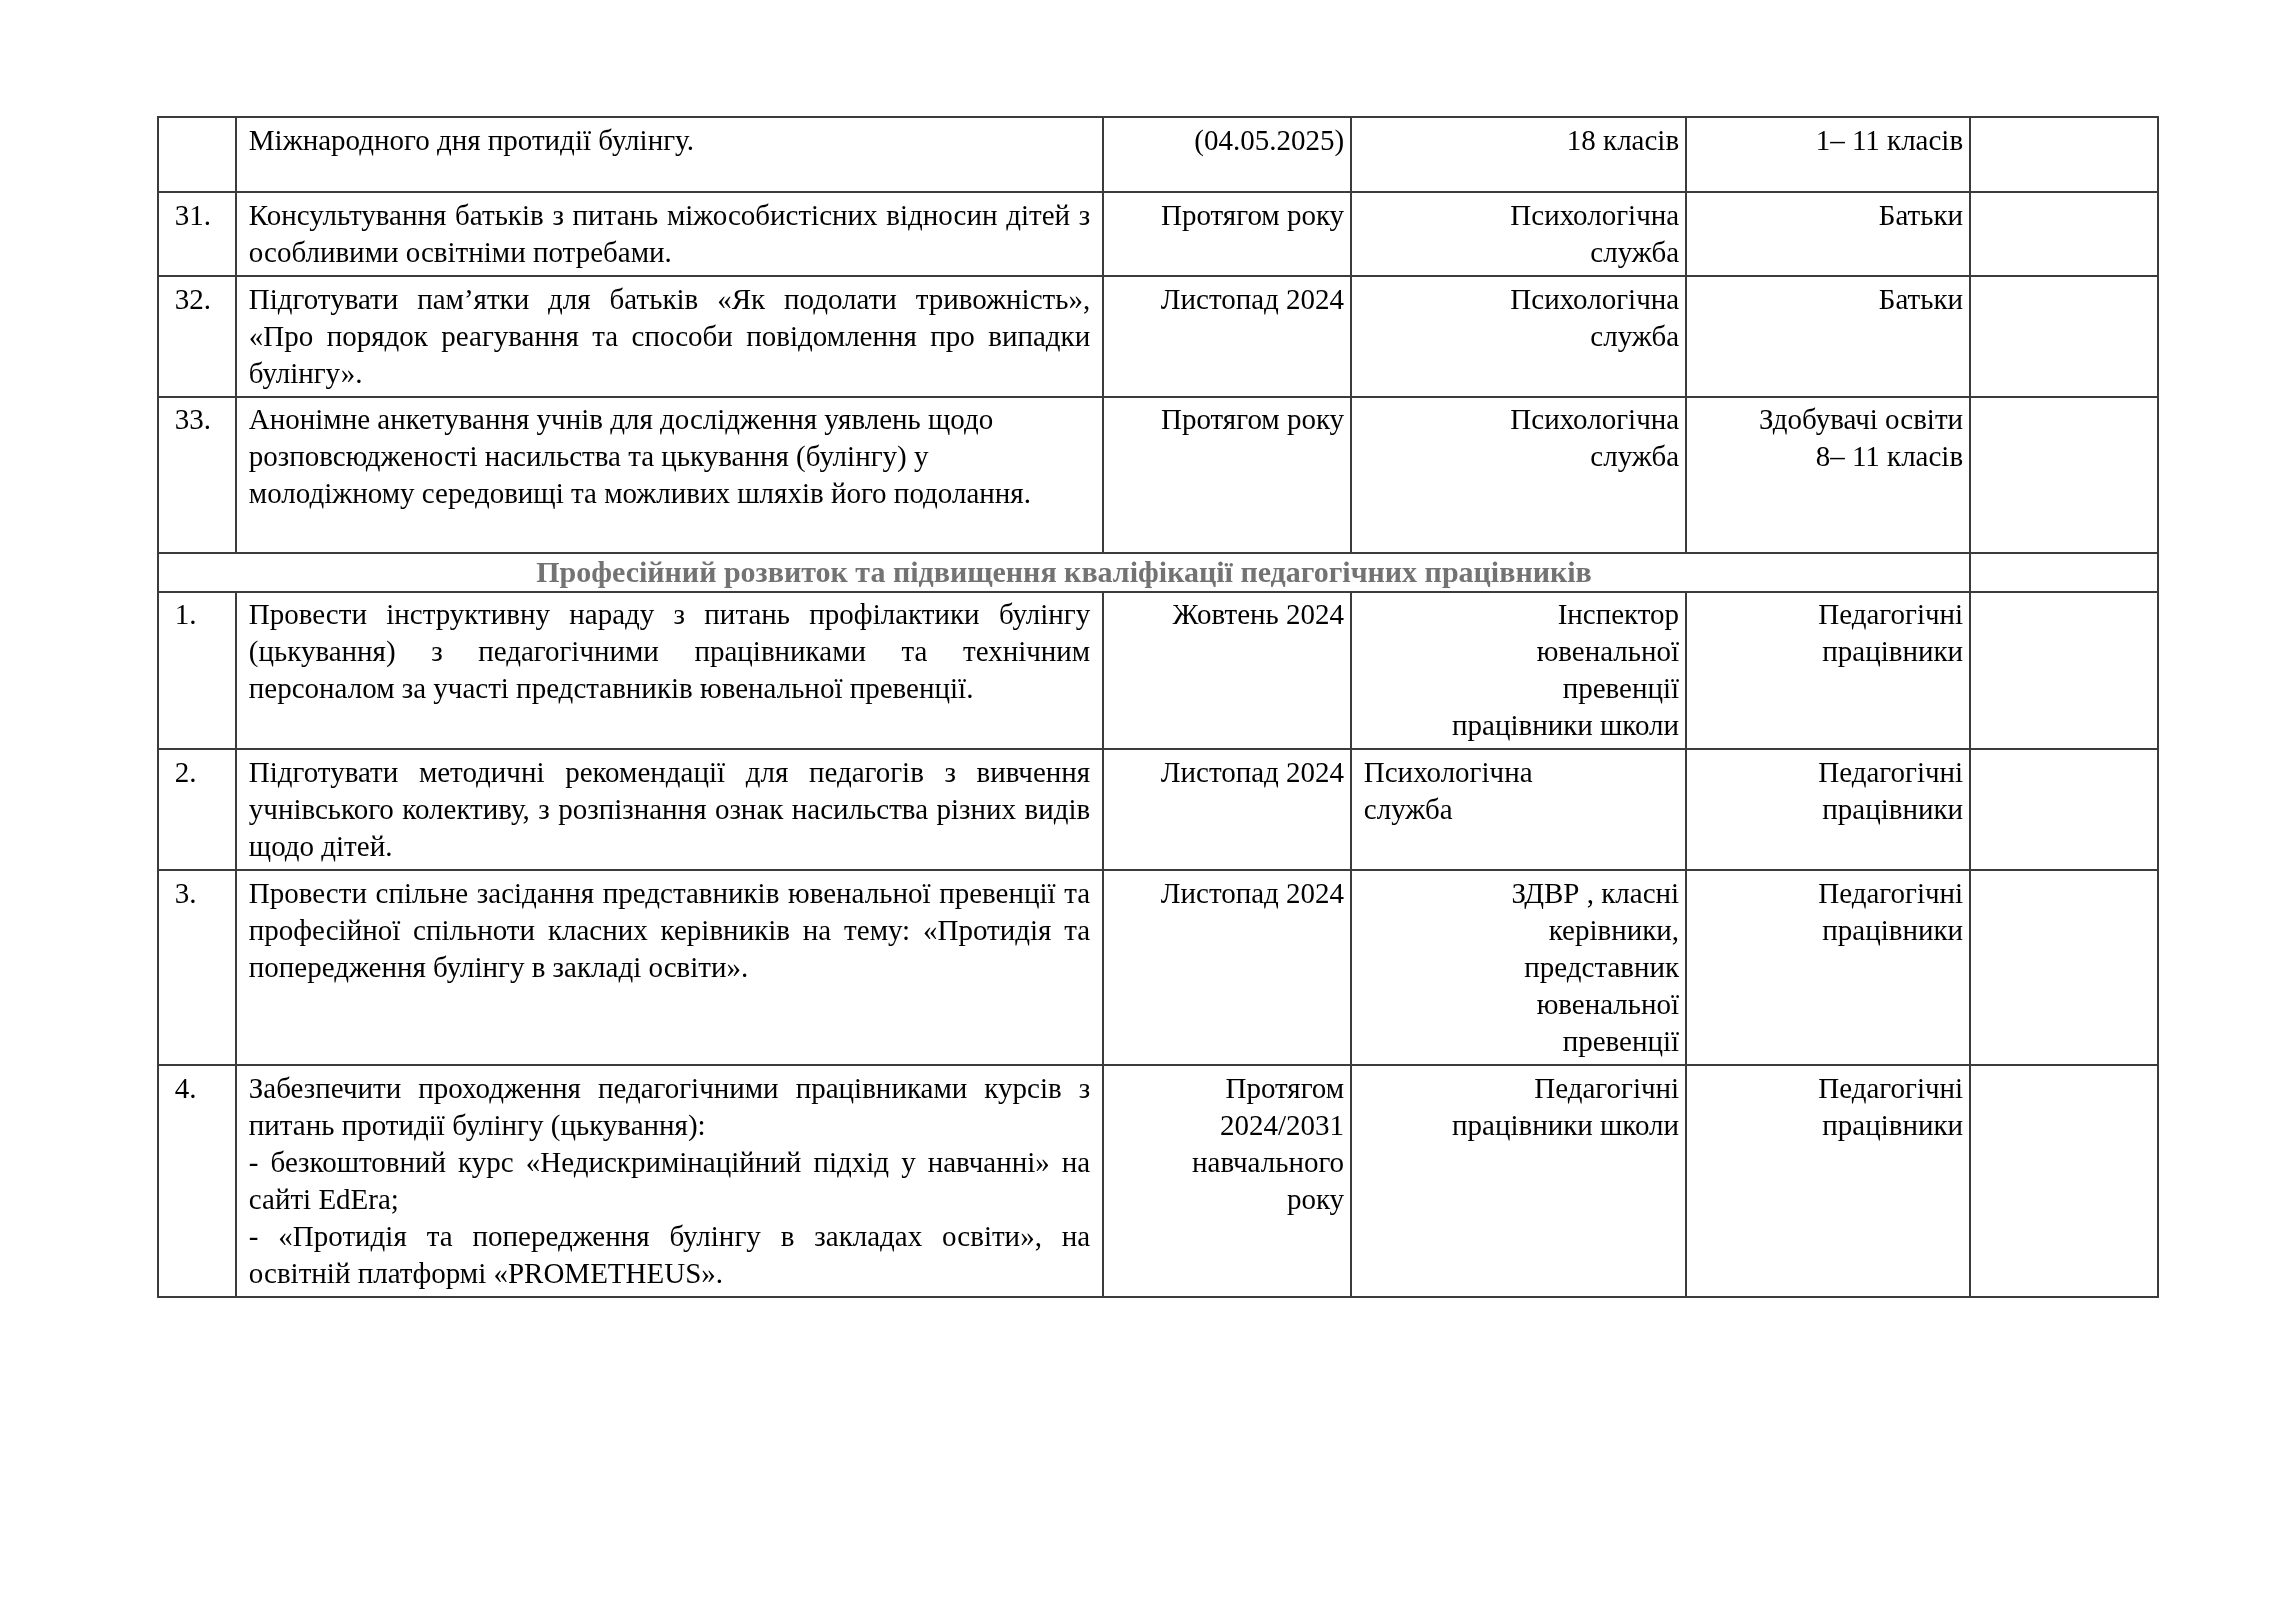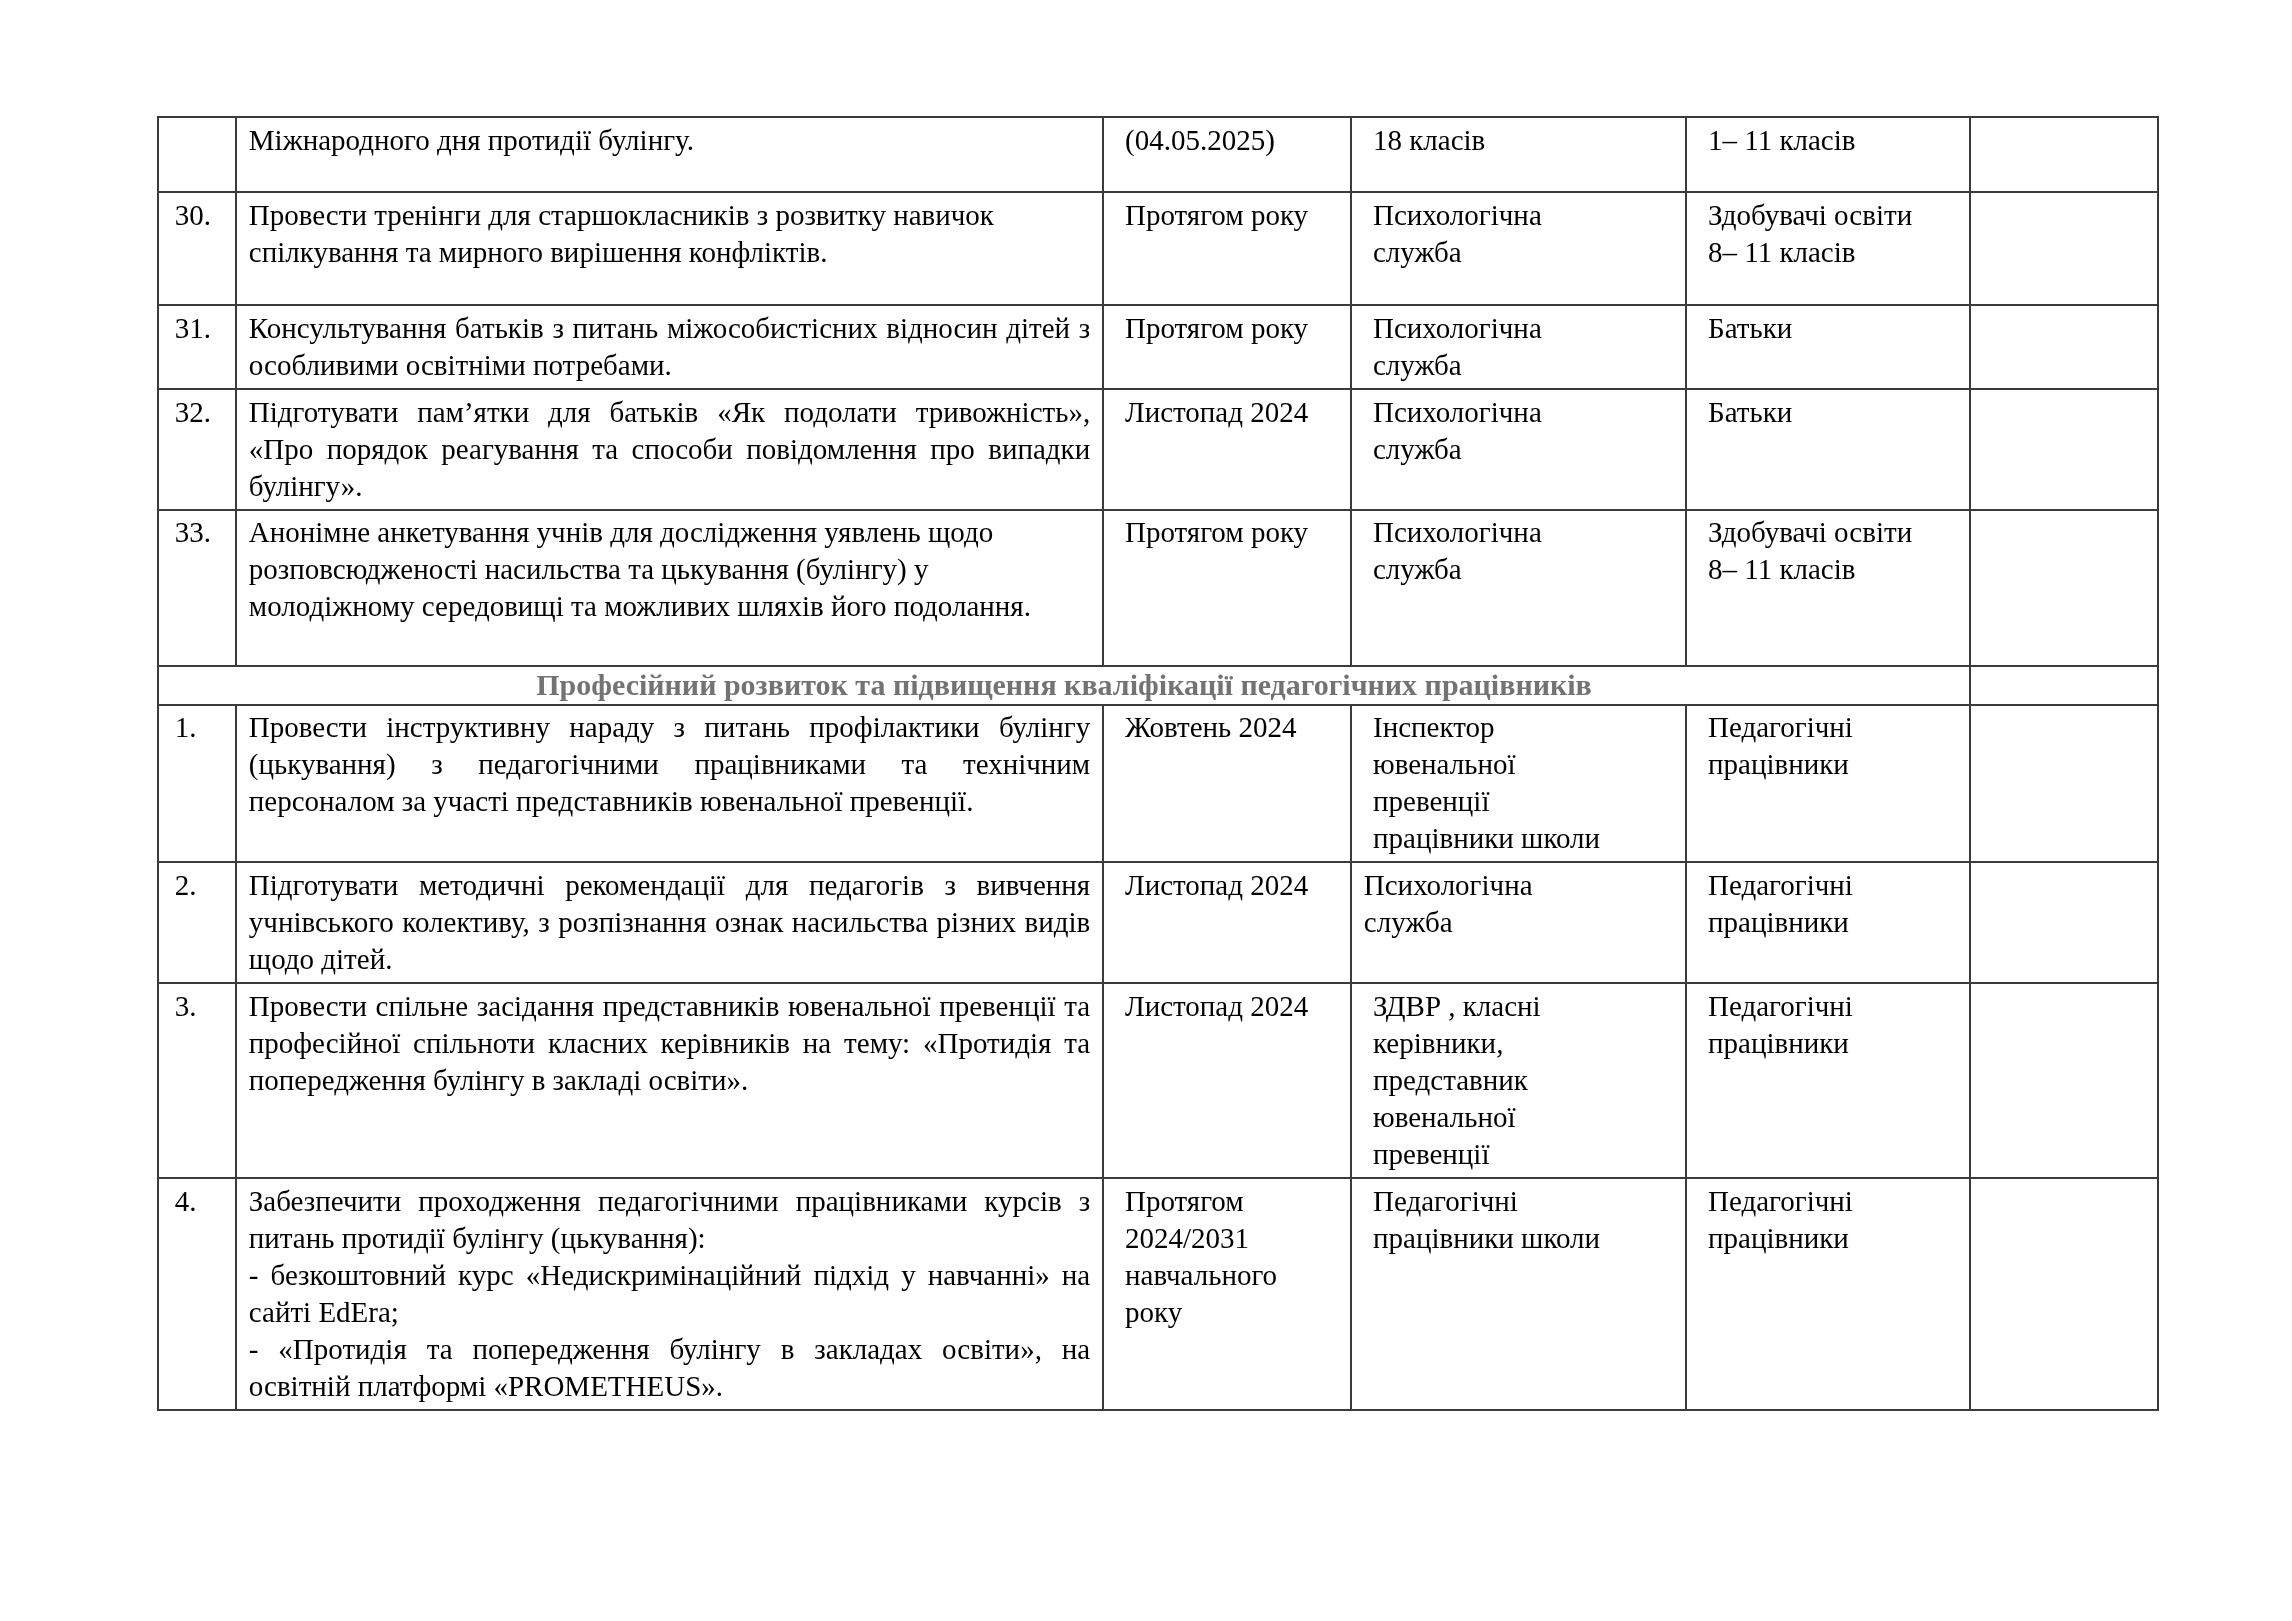--- a/index.html
+++ b/index.html
@@ -27,23 +27,23 @@
     padding:3.9px 11.8px;
     box-sizing:border-box;
     overflow:hidden;
     font-family:Liberation Serif, serif;
   }
   td.num  { text-align:left; padding-left:15.7px; padding-right:3.9px; }
   td.task { text-align:justify; text-align-last:left; }
   td.task.left { text-align:left; }
   td.task.pre  { white-space:pre-line; }
   td.time, td.resp, td.aud {
-    text-align:left;
+    text-align:right;
     white-space:pre-line;
-    padding-left:21px; padding-right:5.9px;
+    padding-left:10px; padding-right:5.9px;
   }
   td.resp.left { text-align:left; padding-left:11.8px; }
   td.note { }
   td.section-header {
     text-align:center;
     font-weight:bold;
     color:#737373;
     font-size:30px;
     line-height:32px;
     padding:2px 0 0 0;
@@ -67,30 +67,20 @@
     <tbody>
         <tr style="height:75px">
       <td class="num"></td>
       <td class="task left">Міжнародного дня протидії булінгу.</td>
       <td class="time">(04.05.2025)</td>
       <td class="resp">18 класів</td>
       <td class="aud">1– 11 класів</td>
       <td class="note"></td>
     </tr>
 
-    <tr style="height:113px">
-      <td class="num">30.</td>
-      <td class="task left">Провести тренінги для старшокласників з розвитку навичок спілкування та мирного вирішення конфліктів.</td>
-      <td class="time">Протягом року</td>
-      <td class="resp">Психологічна
-служба</td>
-      <td class="aud">Здобувачі освіти
-8– 11 класів</td>
-      <td class="note"></td>
-    </tr>
 
     <tr style="height:76px">
       <td class="num">31.</td>
       <td class="task">Консультування батьків з питань міжособистісних відносин дітей з особливими освітніми потребами.</td>
       <td class="time">Протягом року</td>
       <td class="resp">Психологічна
 служба</td>
       <td class="aud">Батьки</td>
       <td class="note"></td>
     </tr>

